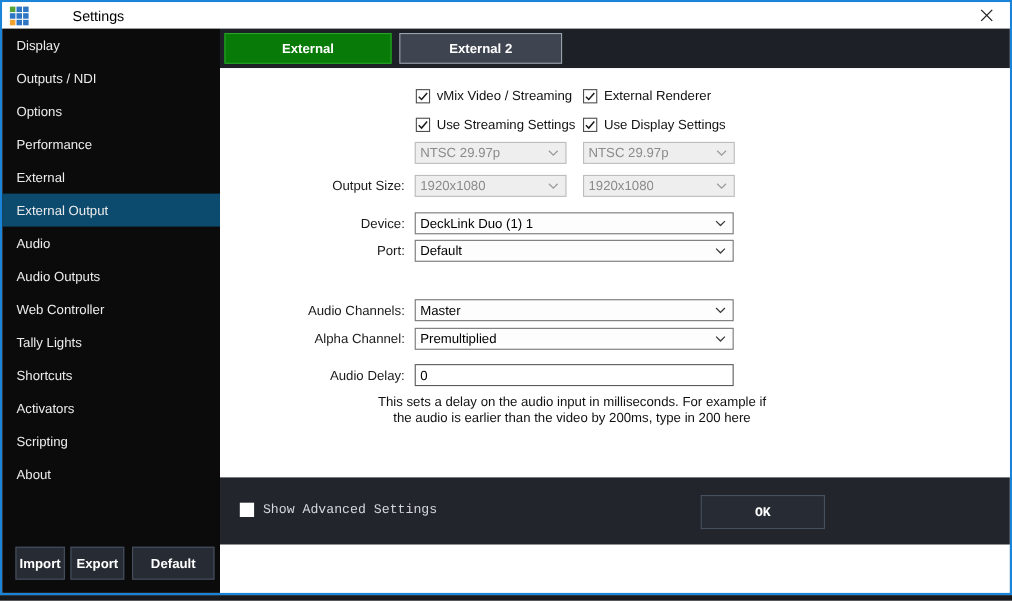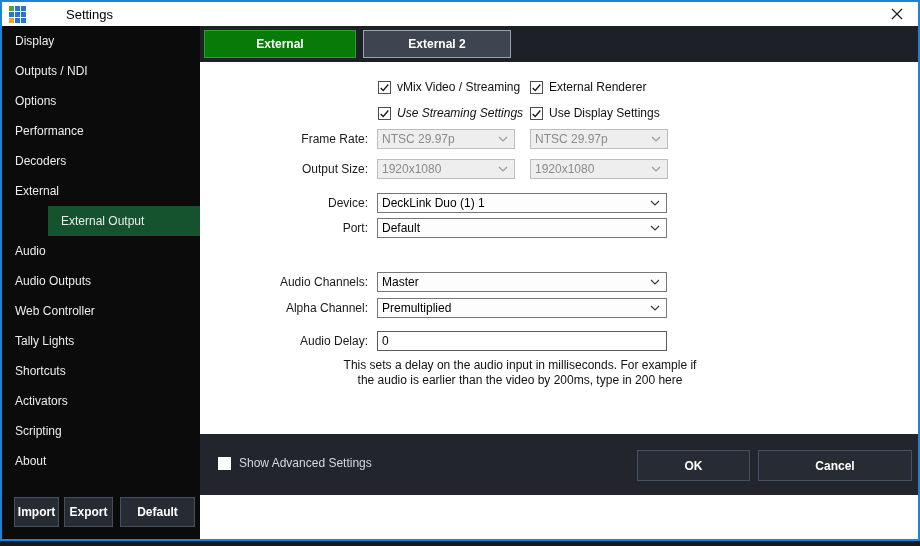--- a/index.html
+++ b/index.html
@@ -15,21 +15,21 @@
   .logo i { display:block; width:5px; height:5px; }
   .title { margin-left:8px; font-size:13px; color:#000; }
   .close { position:absolute; right:6px; top:0; width:30px; height:24px;
            display:flex; align-items:center; justify-content:center; cursor:pointer; }
 
   
   .main { display:flex; height:513px; }
   .sidebar { position:relative; width:198px; background:#0b0b0c; flex:none; }
   .nav-item { height:30px; line-height:30px; padding-left:13px; font-size:12px;
               color:#ececec; cursor:pointer; }
-  .nav-item.selected { background:#14532d;margin-left:46px; }
+  .nav-item.selected { background:#0c4a6e; }
   .sbtn { position:absolute; top:471px; height:30px; background:#272c34;
           border:1px solid #475060; color:#fff; font-weight:bold; font-size:12px;
           font-family:inherit; cursor:pointer; }
 
   .right { display:flex; flex-direction:column; width:718px; }
 
   
   .tabbar { position:relative; height:36px; background:#1d2127; flex:none; }
   .tab { position:absolute; top:4px; height:28px; line-height:26px; text-align:center;
          font-size:12px; font-weight:bold; color:#fff; cursor:pointer; }
@@ -48,21 +48,21 @@
             justify-content:space-between; padding:0 6px 0 4px; font-size:12px; cursor:default; }
   .select.on  { background:#fdfdfd; border:1px solid #767676; color:#000; }
   .select.off { background:#eeeeee; border:1px solid #bdbdbd; color:#8b8b8b; }
   .select .val { white-space:nowrap; overflow:hidden; }
   .tinput { position:absolute; height:20px; border:1px solid #5a5a5a; background:#fff;
             font-size:12px; font-family:inherit; padding:0 4px; color:#000; }
   .help { position:absolute; left:136px; top:296px; width:368px; text-align:center;
           font-size:12px; color:#111; line-height:15px; }
 
   
-  .footer { position:relative; height:61px; background:#22252b; flex:none; }
+  .footer { position:relative; height:61px; background:#22252b; flex:none;font-family:Liberation Mono, monospace; }
   .adv { position:absolute; left:18px; top:22px; display:flex; align-items:center;
          gap:8px; cursor:pointer; }
   .advbox { width:13px; height:13px; background:#ffffff; flex:none; }
   .adv-label { font-size:12px; color:#d4d7db; white-space:nowrap; }
   .fbtn { position:absolute; top:16px; height:31px; background:#272c34;
           border:1px solid #475060; color:#fff; font-weight:bold; font-size:12px;
           font-family:inherit; cursor:pointer; }
 </style>
 </head>
 <body>
@@ -91,21 +91,20 @@
       </span>
     </div>
 
     <div class="main">
 
       <div class="sidebar">
         <div class="nav-item">Display</div>
         <div class="nav-item">Outputs / NDI</div>
         <div class="nav-item">Options</div>
         <div class="nav-item">Performance</div>
-        <div class="nav-item">Decoders</div>
         <div class="nav-item">External</div>
         <div class="nav-item selected">External Output</div>
         <div class="nav-item">Audio</div>
         <div class="nav-item">Audio Outputs</div>
         <div class="nav-item">Web Controller</div>
         <div class="nav-item">Tally Lights</div>
         <div class="nav-item">Shortcuts</div>
         <div class="nav-item">Activators</div>
         <div class="nav-item">Scripting</div>
         <div class="nav-item">About</div>
@@ -133,38 +132,37 @@
             <span class="cb-label">vMix Video / Streaming</span>
           </div>
           <div class="cb" style="left:330px; top:18px;">
             <span class="cbbox">
               <svg width="11" height="11" viewBox="0 0 13 13">
                   <polyline points="2,7 5,10 11,3" fill="none" stroke="#1b1b1b" stroke-width="1.6"></polyline>
                 </svg>
             </span>
             <span class="cb-label">External Renderer</span>
           </div>
-          <div class="cb" style="left:178px; top:44px;font-style:italic;">
+          <div class="cb" style="left:178px; top:44px;">
             <span class="cbbox">
               <svg width="11" height="11" viewBox="0 0 13 13">
                   <polyline points="2,7 5,10 11,3" fill="none" stroke="#1b1b1b" stroke-width="1.6"></polyline>
                 </svg>
             </span>
             <span class="cb-label">Use Streaming Settings</span>
           </div>
           <div class="cb" style="left:330px; top:44px;">
             <span class="cbbox">
               <svg width="11" height="11" viewBox="0 0 13 13">
                   <polyline points="2,7 5,10 11,3" fill="none" stroke="#1b1b1b" stroke-width="1.6"></polyline>
                 </svg>
             </span>
             <span class="cb-label">Use Display Settings</span>
           </div>
 
-          <div class="flabel" style="top:67px;">Frame Rate:</div>
           <div class="select off" style="left:177px; top:67px; width:138px;">
             <span class="val">NTSC 29.97p</span>
             <svg width="10" height="6">
                 <polyline points="1,1 5,5 9,1" fill="none" stroke="#9b9b9b" stroke-width="1.2"></polyline>
               </svg>
           </div>
           <div class="select off" style="left:330px; top:67px; width:138px;">
             <span class="val">NTSC 29.97p</span>
             <svg width="10" height="6">
                 <polyline points="1,1 5,5 9,1" fill="none" stroke="#9b9b9b" stroke-width="1.2"></polyline>
@@ -222,19 +220,18 @@
 
           <div class="help">This sets a delay on the audio input in milliseconds. For example if the audio is earlier than the video by 200ms, type in 200 here</div>
         </div>
 
         <div class="footer">
           <div class="adv">
             <span class="advbox"></span>
             <span class="adv-label">Show Advanced Settings</span>
           </div>
           <button class="fbtn" style="left:437px; width:113px;">OK</button>
-          <button class="fbtn" style="left:558px; width:154px;">Cancel</button>
         </div>
 
       </div>
     </div>
   </div>
 </div>
 
 </body></html>

